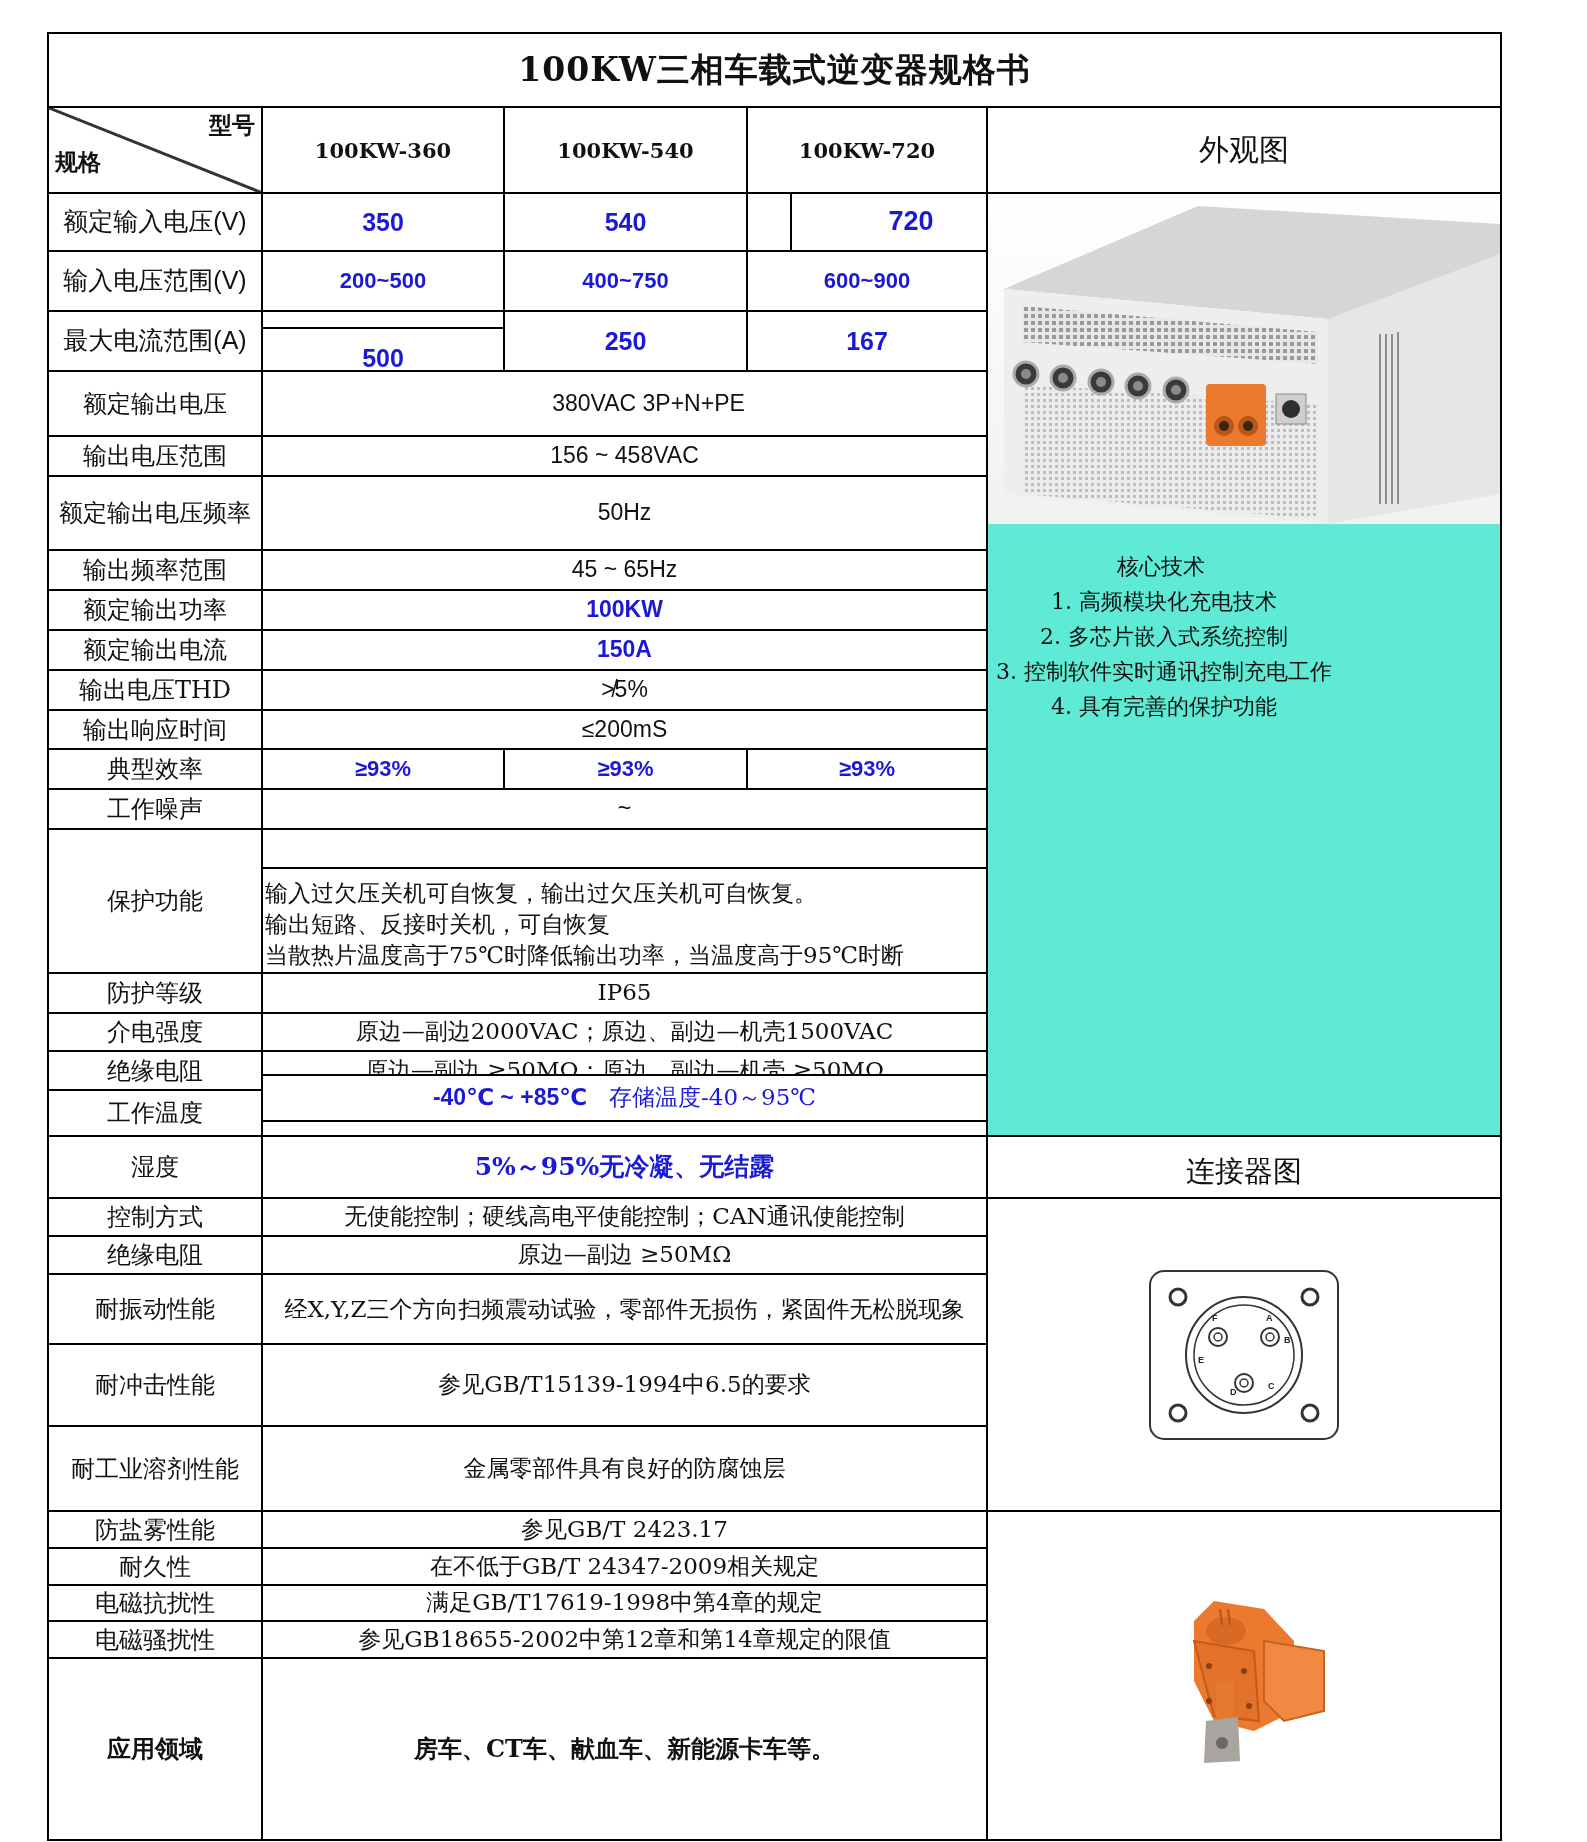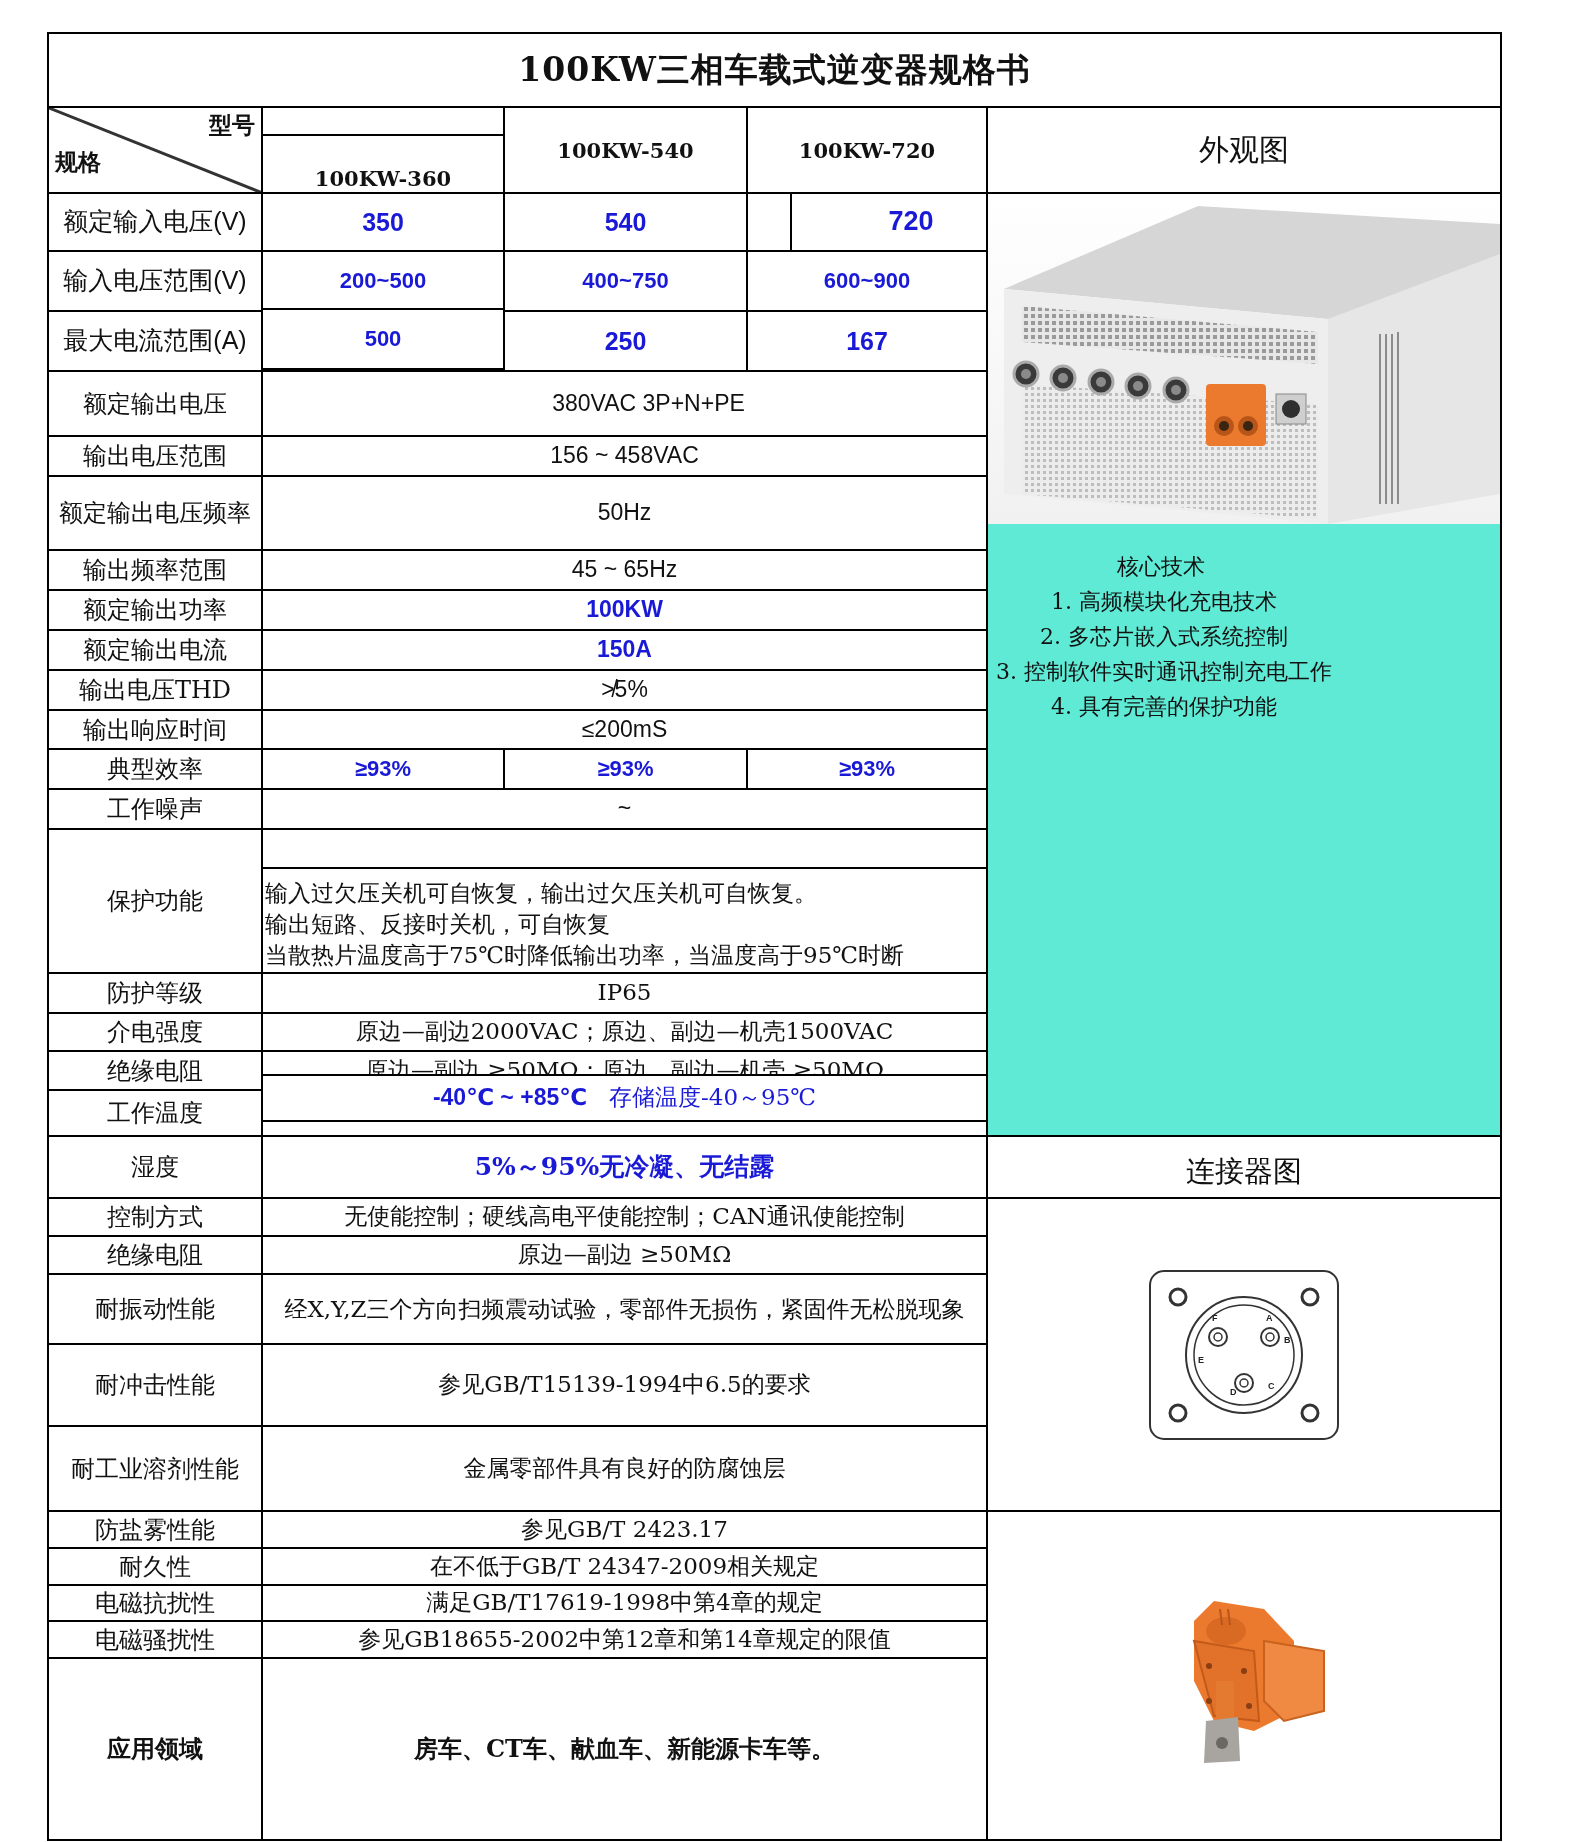--- a/index.html
+++ b/index.html
@@ -29,37 +29,37 @@
 
   <div class="cell title" style="left:0;top:0;width:1455px;height:76px;">100KW三相车载式逆变器规格书</div>
 
   <div class="cell" style="left:0;top:74px;width:216px;height:88px;">
     <svg class="diag" width="216" height="88">
       <line x1="0" y1="0" x2="216" y2="86" stroke="#333" stroke-width="3"></line>
     </svg>
     <span style="position:absolute;right:6px;top:2px;font-size:23px;font-weight:bold;">型号</span>
     <span style="position:absolute;left:6px;bottom:14px;font-size:23px;font-weight:bold;">规格</span>
   </div>
-  <div class="cell hdr-model" style="left:214px;top:74px;width:244px;height:88px;margin-top:28px;">100KW-360</div>
+  <div class="cell hdr-model" style="left:214px;top:74px;width:244px;height:88px;">100KW-360</div>
   <div class="cell hdr-model" style="left:456px;top:74px;width:245px;height:88px;">100KW-540</div>
   <div class="cell hdr-model" style="left:699px;top:74px;width:242px;height:88px;">100KW-720</div>
   <div class="cell" style="left:939px;top:74px;width:516px;height:88px;font-size:30px;">外观图</div>
 
   <div class="cell lbl sans" style="left:0;top:160px;width:216px;height:60px;font-size:25px;">额定输入电压(V)</div>
   <div class="cell val blue" style="left:214px;top:160px;width:244px;height:60px;font-size:25px;">350</div>
   <div class="cell val blue" style="left:456px;top:160px;width:245px;height:60px;font-size:25px;">540</div>
   <div class="cell val blue" style="left:699px;top:160px;width:242px;height:60px;font-size:27px;margin-left:44px;">720</div>
 
   <div class="cell lbl sans" style="left:0;top:218px;width:216px;height:62px;font-size:25px;">输入电压范围(V)</div>
   <div class="cell val blue" style="left:214px;top:218px;width:244px;height:62px;font-size:22px;">200~500</div>
   <div class="cell val blue" style="left:456px;top:218px;width:245px;height:62px;font-size:22px;">400~750</div>
   <div class="cell val blue" style="left:699px;top:218px;width:242px;height:62px;font-size:22px;">600~900</div>
 
   <div class="cell lbl sans" style="left:0;top:278px;width:216px;height:62px;font-size:25px;">最大电流范围(A)</div>
-  <div class="cell val blue" style="left:214px;top:276px;width:244px;height:62px;font-size:22px;text-align:center;">500</div>
+  <div class="cell val blue" style="left:214px;top:295px;width:244px;height:62px;font-size:25px;text-align:center;">500</div>
   <div class="cell val blue" style="left:456px;top:278px;width:245px;height:62px;font-size:25px;">250</div>
   <div class="cell val blue" style="left:699px;top:278px;width:242px;height:62px;font-size:25px;">167</div>
 
   <div class="cell lbl" style="left:0;top:338px;width:216px;height:67px;">额定输出电压</div>
   <div class="cell val sans" style="left:214px;top:338px;width:727px;height:67px;padding-left:48px;">380VAC 3P+N+PE</div>
 
   <div class="cell lbl" style="left:0;top:403px;width:216px;height:42px;">输出电压范围</div>
   <div class="cell val sans" style="left:214px;top:403px;width:727px;height:42px;">156 ~ 458VAC</div>
 
   <div class="cell lbl" style="left:0;top:443px;width:216px;height:76px;">额定输出电压频率</div>

